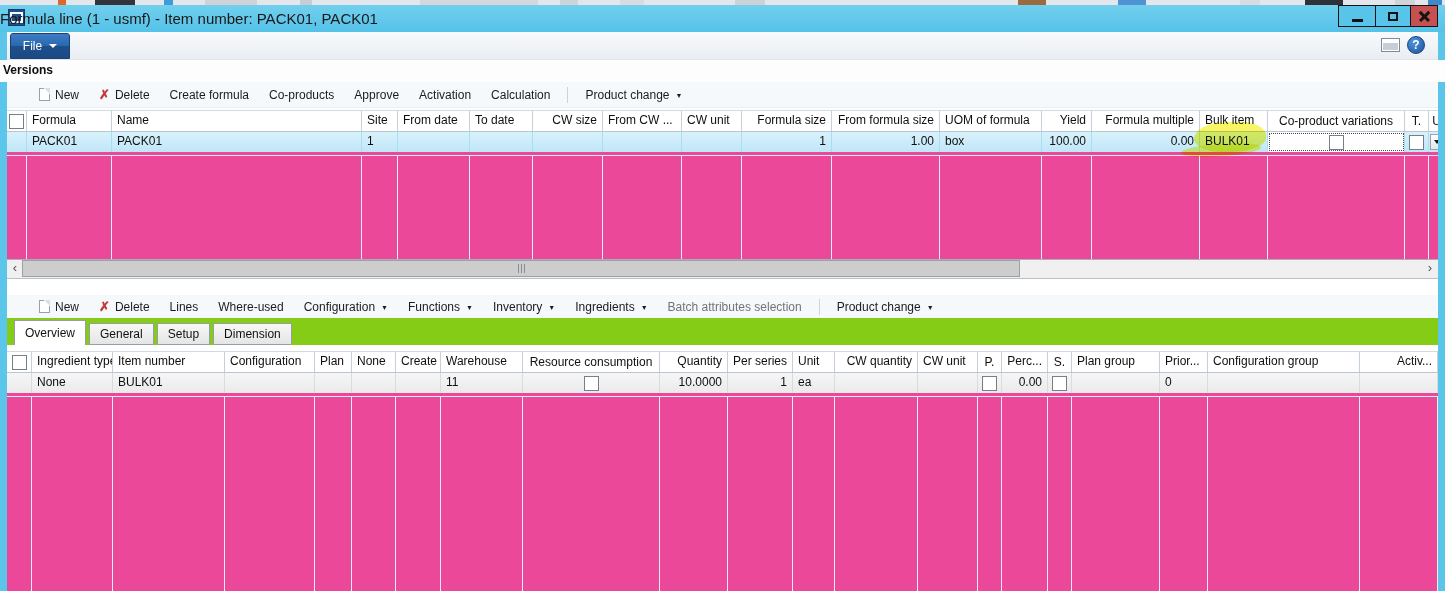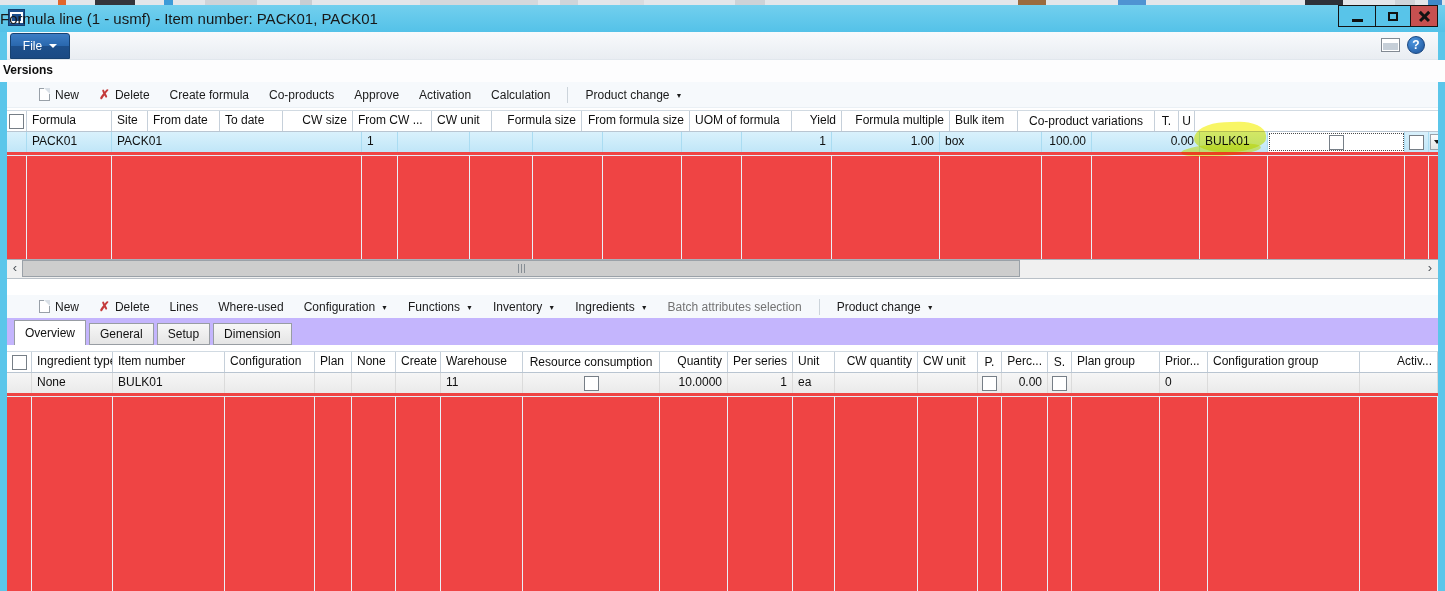--- a/index.html
+++ b/index.html
@@ -52,21 +52,21 @@
   #toolbar-versions{top:82px;height:26px;border-bottom:1px solid #eaf0f5}
   #toolbar-lines{top:295px;height:23px}
   .tb-item{display:flex;align-items:center;gap:5px;padding:2px 10px;font-size:12px;color:#1b1b1b;cursor:default;white-space:nowrap}
   .tb-item.disabled{color:#737373}
   .ic-new{position:relative;width:11px;height:13px;background:#fff;border:1px solid #98a0a8;box-sizing:border-box;display:inline-block}
   .ic-new:after{content:"";position:absolute;top:-1px;right:-1px;border:3px solid;border-color:#d9e0e7 #d9e0e7 #fff #fff}
   .ic-del{color:#c43b3b;font-weight:bold;font-size:13px;line-height:13px}
   .dd-arrow{font-size:7px;color:#1c1c1c;margin-left:1px;transform:translateY(1px)}
   .tb-sep{width:1px;height:16px;background:#ccd4db;margin:0 7px}
   
-  .grid{position:absolute;background:#ef4444;overflow:hidden}
+  .grid{position:absolute;background:#ec4899;overflow:hidden}
   #versions-grid{left:7px;top:110px;width:1431px;height:149px}
   #lines-grid{left:7px;top:351px;width:1431px;height:240px}
   .ghead{display:flex;height:20px;border-top:1px solid #d1dae2;border-bottom:1px solid #b9c5d1;
          background:#fff;position:relative;z-index:2}
   .hcell{box-sizing:border-box;border-right:1px solid #c6d0da;padding:0 5px;font-size:12px;
          line-height:19px;white-space:nowrap;overflow:hidden;color:#0f0f0f;flex:none}
   .hcell.a-right{text-align:right}
   .hcell.a-center{display:flex;align-items:center;justify-content:center;padding:0}
   .grow{display:flex;height:20px;position:relative;z-index:2}
   .grow.sel{background:linear-gradient(#d9f1fc,#c0e6f8)}
@@ -88,21 +88,21 @@
   
   #hscroll{position:absolute;left:7px;top:259px;width:1431px;height:20px;background:#f0f0f0;
            border-top:1px solid #a8b1b9;border-bottom:1px solid #b9c0c7;box-sizing:border-box}
   .sb-btn{position:absolute;top:1px;height:15px;width:16px;color:#4c5258;font-size:13px;
           line-height:14px;text-align:center;background:#f0f0f0}
   #sb-left{left:0}#sb-right{right:0}
   #sb-thumb{position:absolute;left:15px;top:0;height:17px;width:998px;background:#cdcdcd;
             border:1px solid #9aa1a8;box-sizing:border-box;display:flex;align-items:center;justify-content:center;gap:2px}
   #sb-thumb i{display:block;width:1px;height:9px;background:#878e95}
   
-  #tabstrip{position:absolute;left:7px;top:318px;width:1431px;height:27px;background:#c4b5fd;
+  #tabstrip{position:absolute;left:7px;top:318px;width:1431px;height:27px;background:#84cc16;
             display:flex;align-items:flex-end;padding-left:7px;box-sizing:border-box}
   .tab{height:22px;line-height:21px;padding:0 10px;font-size:12px;color:#111;margin-right:3px;
        background:linear-gradient(#f7f7f7,#e5e5e5);border:1px solid #989da3;box-sizing:border-box}
   .tab.active{height:25px;line-height:24px;background:#fff;border-bottom:none;z-index:3}
   #panel{position:absolute;left:7px;top:345px;width:1431px;height:246px;background:#fff}
   
   .hl{position:absolute;background:#f7f43e;mix-blend-mode:multiply;z-index:20;pointer-events:none}
   #hl-main{left:1194px;top:122px;width:72px;height:30px;opacity:.8;transform:rotate(-2deg);
            border-radius:45% 40% 50% 45% / 55% 50% 45% 50%}
   #hl-tail{left:1181px;top:144px;width:80px;height:12px;opacity:.7;transform:rotate(-4deg);border-radius:50%/60%}
@@ -191,20 +191,21 @@
       <span class="dd-arrow">▼</span>
     </div>
   </div>
 
 <div class="grid" id="versions-grid">
     <div class="ghead">
       <div class="hcell a-center" style="width: 20px;">
         <span class="cb"></span>
       </div>
       <div class="hcell a-left" style="width: 85px;"><span>Formula</span></div>
+      <div class="hcell a-left" style="width: 250px;"><span>Name</span></div>
       <div class="hcell a-left" style="width: 36px;"><span>Site</span></div>
       <div class="hcell a-left" style="width: 72px;"><span>From date</span></div>
       <div class="hcell a-left" style="width: 63px;"><span>To date</span></div>
       <div class="hcell a-right" style="width: 70px;"><span>CW size</span></div>
       <div class="hcell a-left" style="width: 79px;"><span>From CW ...</span></div>
       <div class="hcell a-left" style="width: 60px;"><span>CW unit</span></div>
       <div class="hcell a-right" style="width: 90px;"><span>Formula size</span></div>
       <div class="hcell a-right" style="width: 108px;"><span>From formula size</span></div>
       <div class="hcell a-left" style="width: 102px;"><span>UOM of formula</span></div>
       <div class="hcell a-right" style="width: 50px;"><span>Yield</span></div>

